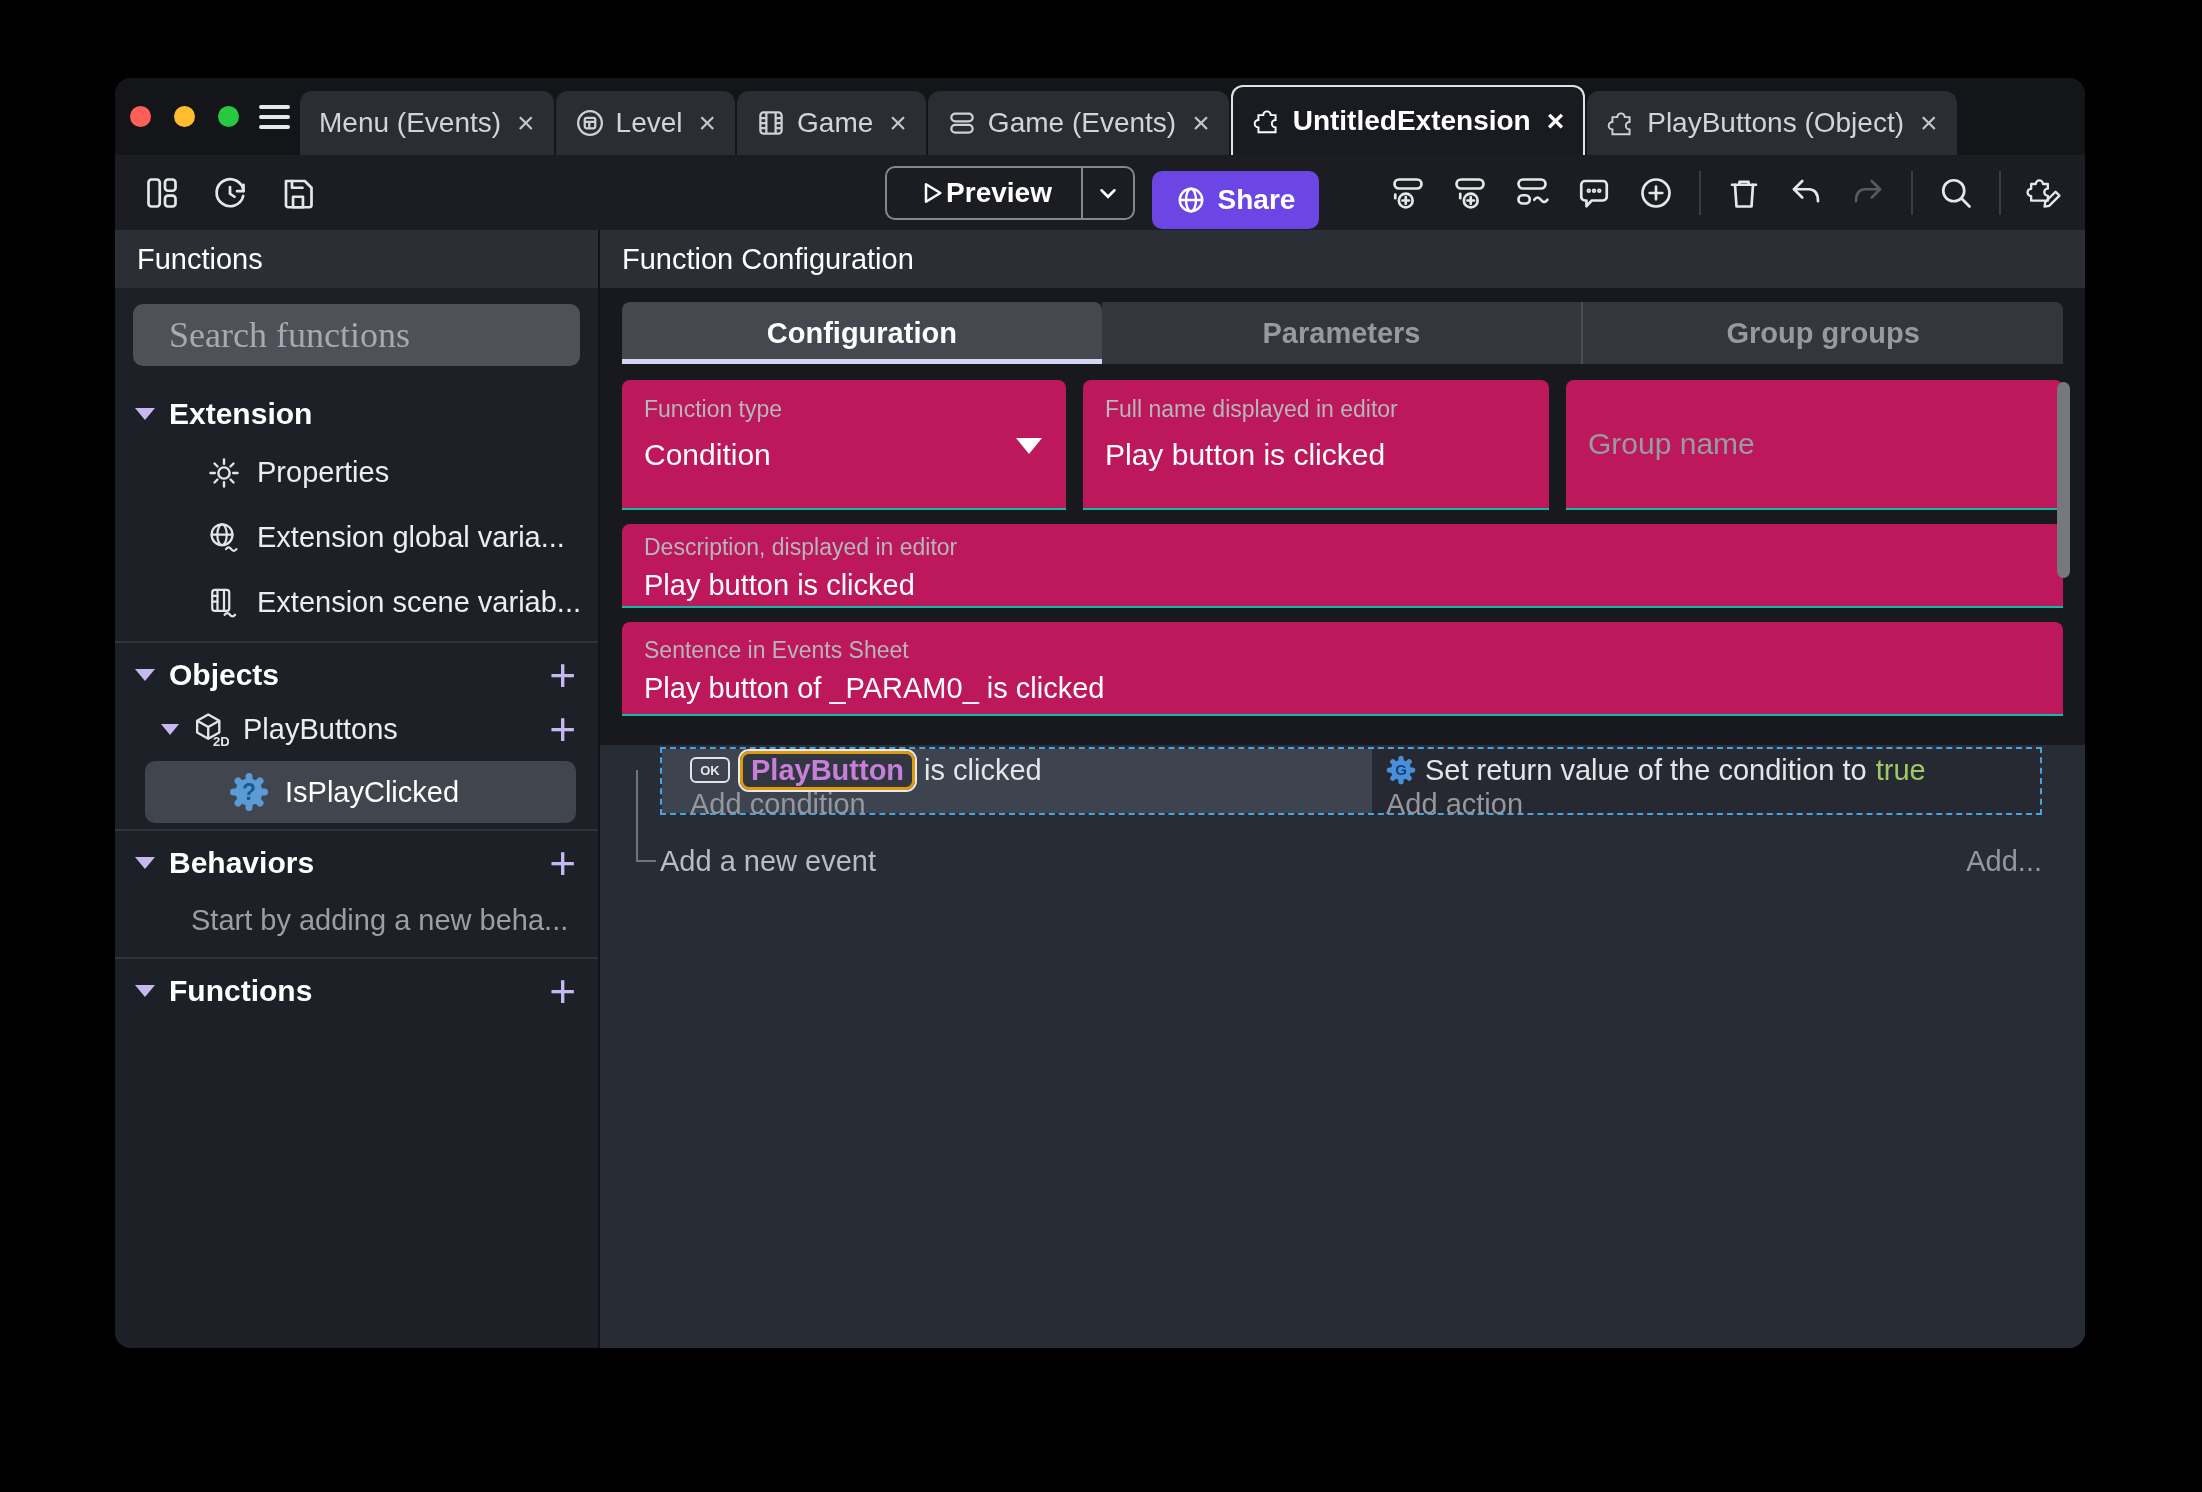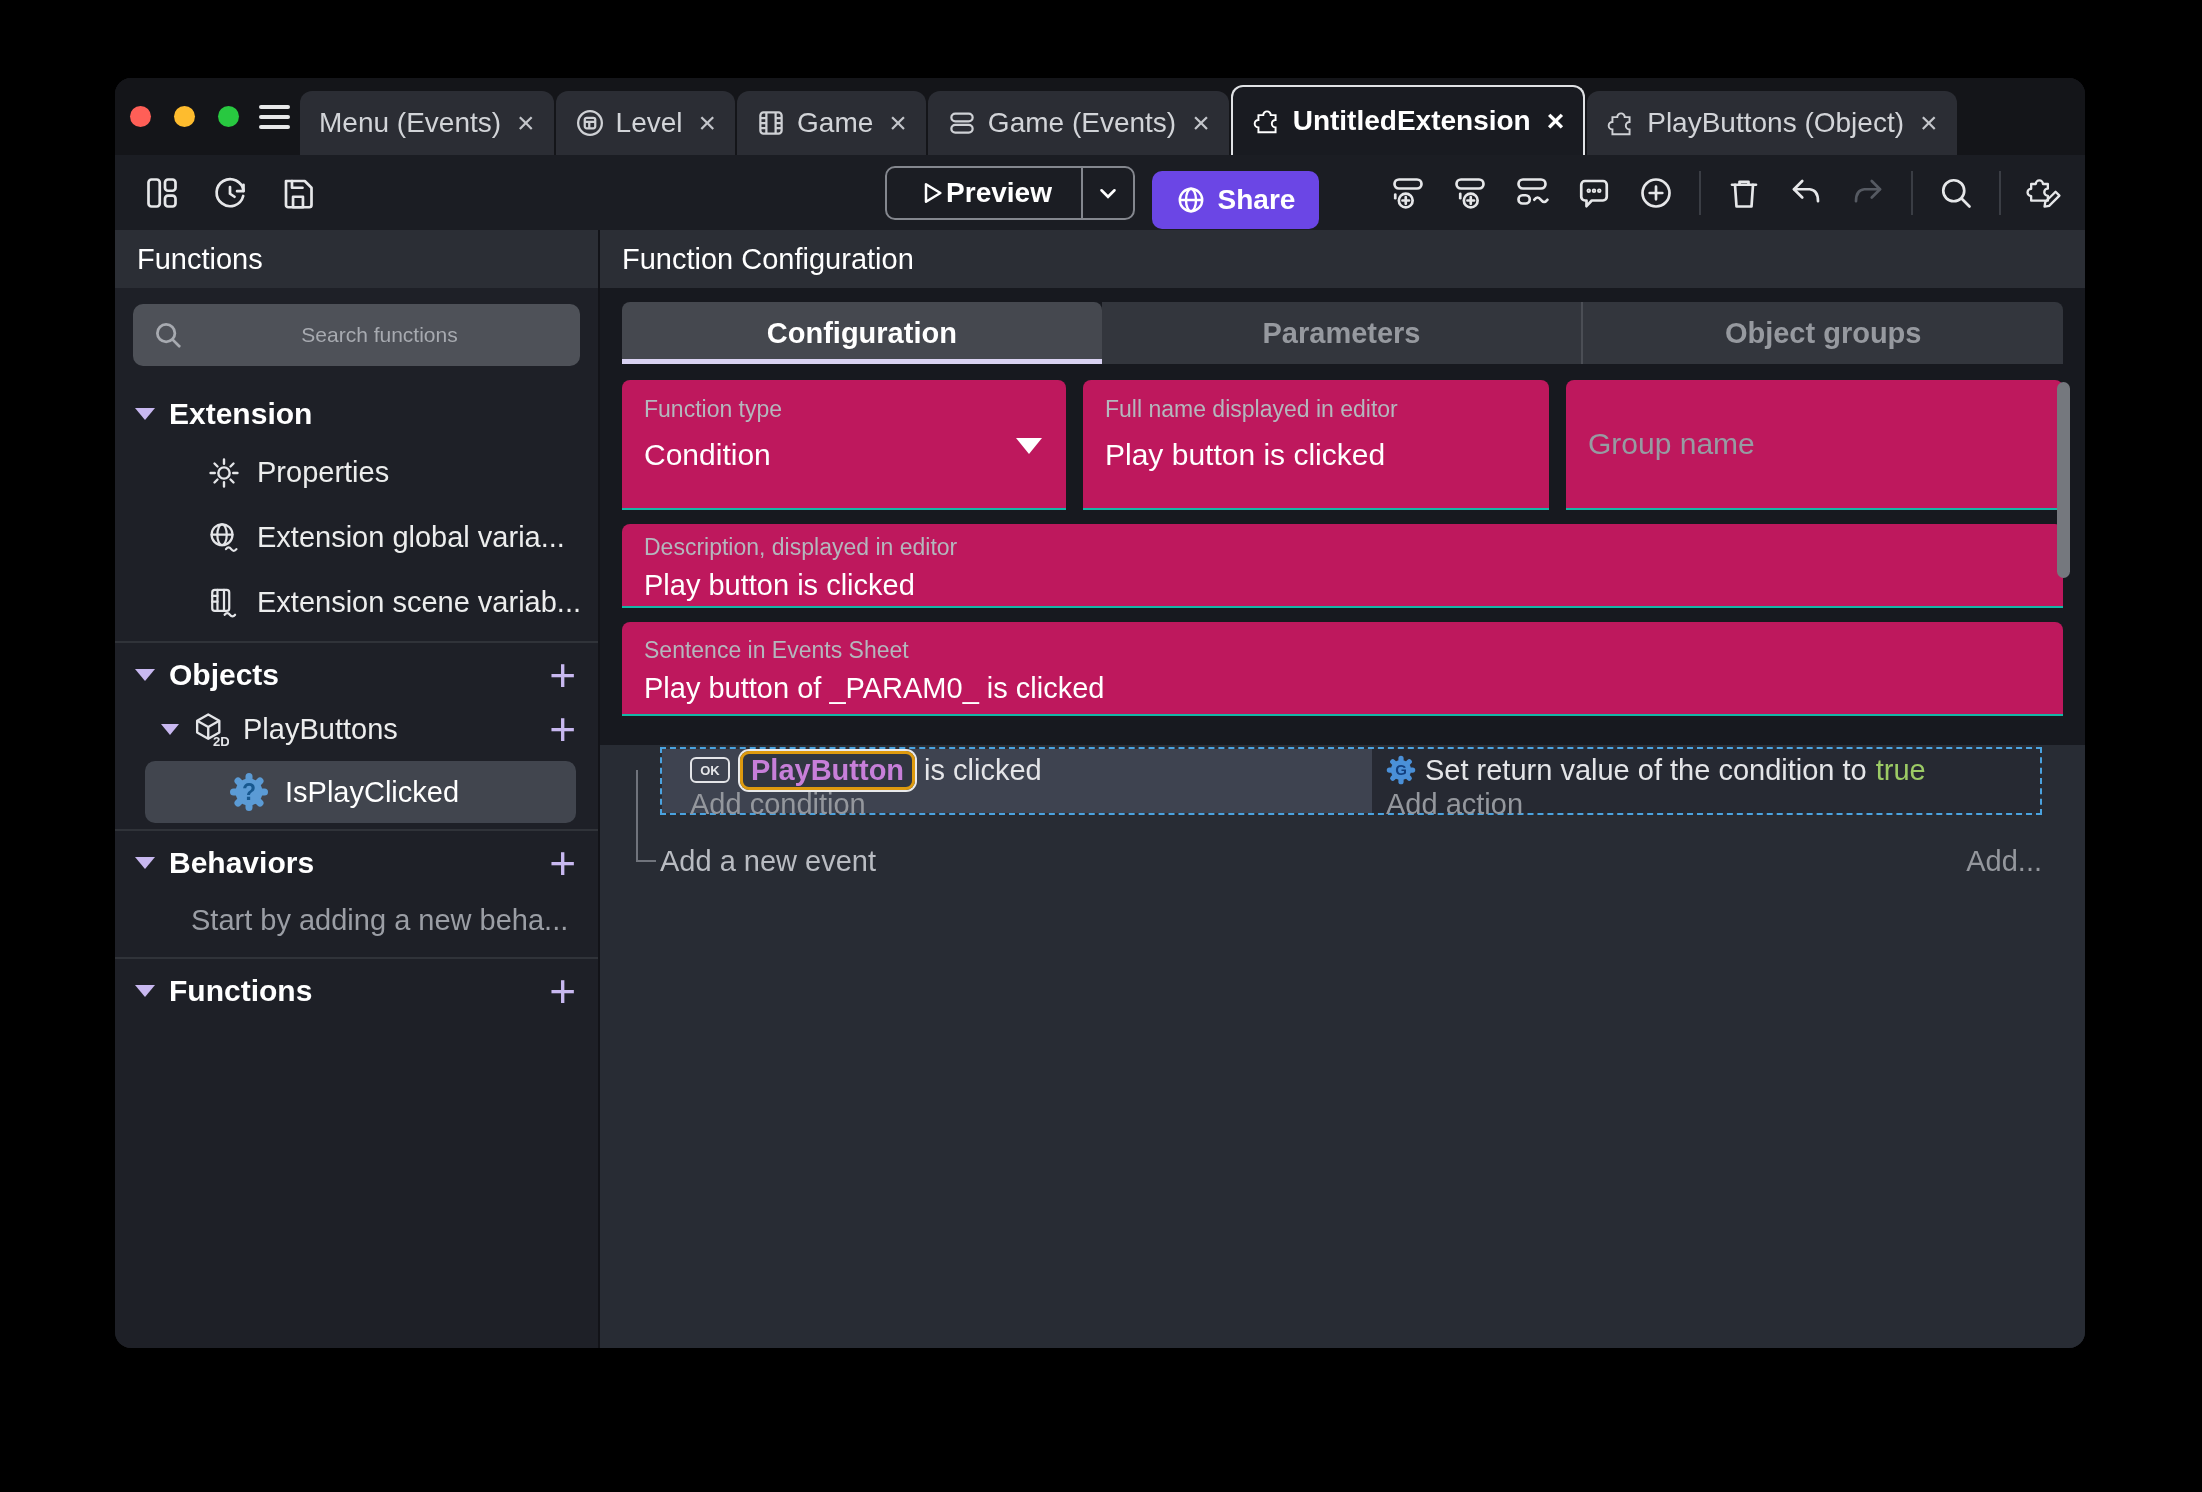--- a/index.html
+++ b/index.html
@@ -38,21 +38,21 @@
   .vdiv { width:2px; height:44px; background:#3a3d44; }
 
   
   .content { flex:1; display:flex; min-height:0; }
 
   
   .sidebar { width:485px; background:#1e2027; flex-shrink:0; display:flex; flex-direction:column; border-right:2px solid #121318; }
   .panel-header { height:58px; background:#2b2e35; display:flex; align-items:center; padding:0 22px; color:#fff; font-size:29px; font-weight:500; flex-shrink:0; }
   .search-box { margin:16px 18px 8px; height:62px; background:#4e5158; border-radius:10px; display:flex; align-items:center; padding:0 20px; gap:16px; flex-shrink:0; }
   .search-box svg { width:30px; height:30px; stroke:#a7aab0; fill:none; stroke-width:2.2; stroke-linecap:round; }
-  .search-box input { flex:1; background:transparent; border:none; outline:none; color:#e8e9ea; font-size:21px; font-family:Liberation Sans, sans-serif;text-align:center; }
+  .search-box input { flex:1; background:transparent; border:none; outline:none; color:#e8e9ea; font-size:36px; font-family:Liberation Serif, serif; }
   .search-box input::placeholder { color:#a7aab0; }
   .tree { flex:1; overflow:hidden; padding-top:14px; }
   .sec-head { display:flex; align-items:center; height:52px; padding:0 20px; gap:14px; color:#fff; font-size:30px; font-weight:bold; }
   .chev { width:0; height:0; border-left:10px solid transparent; border-right:10px solid transparent; border-top:12px solid #c8b8f0; flex-shrink:0; }
   .plusbtn { margin-left:auto; color:#c8b8f0; font-size:46px; font-weight:200; line-height:1; padding:0 2px; }
   .titem { display:flex; align-items:center; height:65px; padding-left:92px; gap:16px; color:#eceded; font-size:29px; }
   .titem svg { width:34px; height:34px; stroke:#e4e5e8; fill:none; stroke-width:1.7; stroke-linecap:round; flex-shrink:0; }
   .tdiv { border-top:2px solid #303339; margin:6px 0; }
   .child-row { display:flex; align-items:center; height:56px; padding:0 20px 0 46px; gap:14px; color:#eceded; font-size:29px; }
   .child-row .chev { border-left-width:9px; border-right-width:9px; border-top-width:11px; }
@@ -465,21 +465,21 @@
 
     <div class="main">
       <div class="panel-header">
         <span>Function Configuration</span>
       </div>
 
       <div class="form">
         <div class="cfg-tabs">
           <div class="cfg-tab active">Configuration</div>
           <div class="cfg-tab">Parameters</div>
-          <div class="cfg-tab">Object groups</div>
+          <div class="cfg-tab">Group groups</div>
         </div>
 
         <div class="fields-row">
           <div class="field f1">
             <div class="flabel">Function type</div>
             <div class="fvalue">Condition</div>
             <span class="dd-arrow"></span>
           </div>
           <div class="field f2">
             <div class="flabel">Full name displayed in editor</div>

